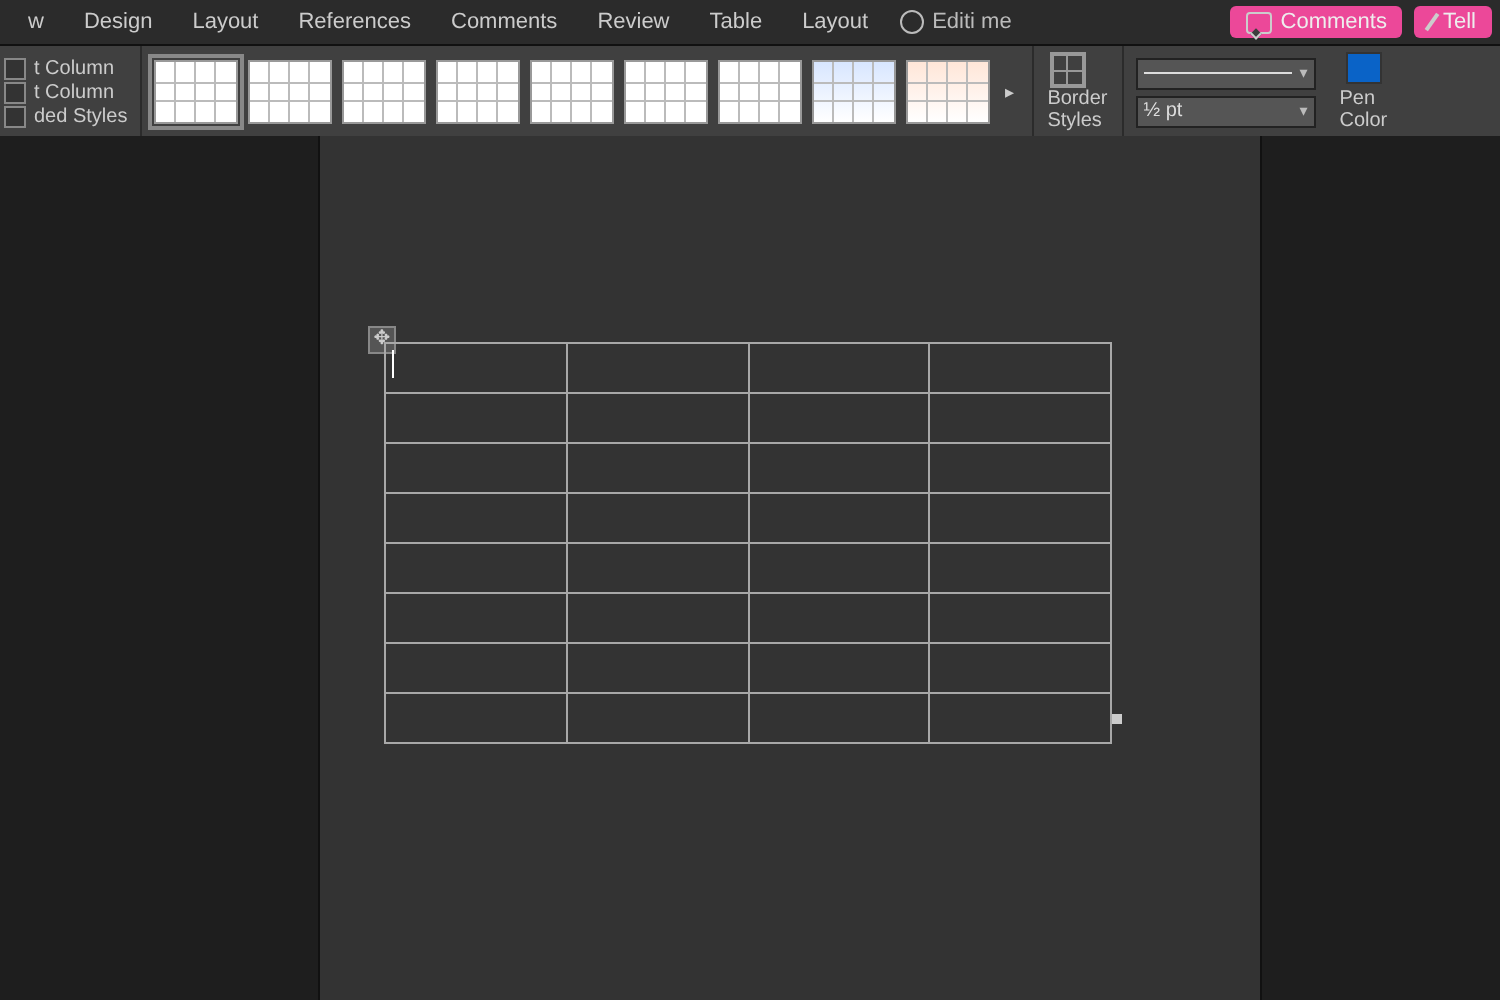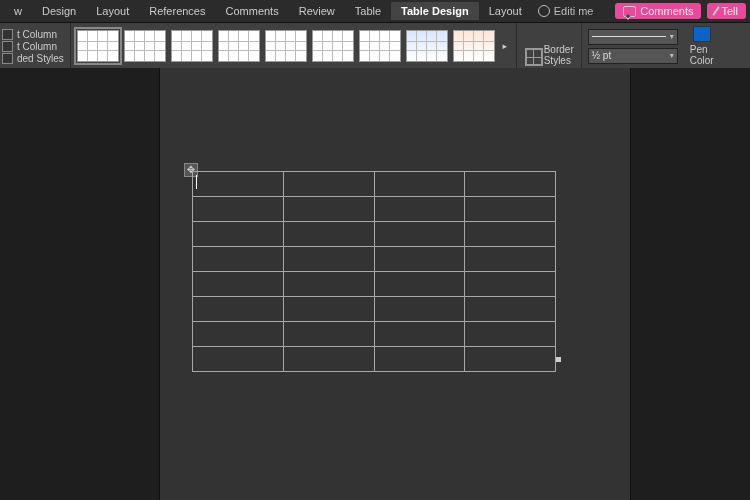--- a/index.html
+++ b/index.html
@@ -22,21 +22,21 @@
     background:
       linear-gradient(#bbb 0 0) 0 33%/100% 1px no-repeat,
       linear-gradient(#bbb 0 0) 0 66%/100% 1px no-repeat,
       linear-gradient(#bbb 0 0) 25% 0/1px 100% no-repeat,
       linear-gradient(#bbb 0 0) 50% 0/1px 100% no-repeat,
       linear-gradient(#bbb 0 0) 75% 0/1px 100% no-repeat;}
   .tstyle.v1{background:#fff;}
   .tstyle.v7{background:linear-gradient(#d8e6ff,#fff);}
   .tstyle.v8{background:linear-gradient(#ffe6d8,#fff);}
   .more{width:10px;height:30px;display:flex;align-items:center;justify-content:center;color:#ccc;font-size:9px;cursor:pointer;}
-  .grp{display:flex;flex-direction:row;align-items:flex-end;justify-content:space-between;padding:3px 7px;border-right:1px solid #2b2b2b;color:#ccc;font-size:10px;cursor:pointer;}
+  .grp{display:flex;flex-direction:column;align-items:flex-start;justify-content:space-between;padding:3px 7px;border-right:1px solid #2b2b2b;color:#ccc;font-size:10px;cursor:pointer;}
   .grp .ic{width:20px;height:18px;display:flex;align-items:center;justify-content:center;}
   .bucket{width:0;height:0;border-left:7px solid transparent;border-right:7px solid transparent;border-bottom:11px solid #bbb;position:relative;}
   .bucket::after{content:"";position:absolute;left:-5px;top:12px;width:10px;height:2px;background:#6ab0ff;}
   .bstyles{width:18px;height:18px;background:
     linear-gradient(#999 0 0) 0 0/100% 2px no-repeat,
     linear-gradient(#999 0 0) 0 100%/100% 2px no-repeat,
     linear-gradient(#999 0 0) 0 0/2px 100% no-repeat,
     linear-gradient(#999 0 0) 100% 0/2px 100% no-repeat,
     linear-gradient(#999 0 0) 0 50%/100% 1px no-repeat,
     linear-gradient(#999 0 0) 50% 0/1px 100% no-repeat;}
@@ -62,21 +62,20 @@
 <body>
 
 <div class="tabbar">
   <div class="tab">w</div>
   <div class="tab">Design</div>
   <div class="tab">Layout</div>
   <div class="tab">References</div>
   <div class="tab">Comments</div>
   <div class="tab">Review</div>
   <div class="tab">Table</div>
-  <div class="tab active">Table Design</div>
   <div class="tab">Layout</div>
   <div class="tellme">
     <span class="bulb"></span>
     <span>Editi me</span>
   </div>
   <div class="tabspacer"></div>
   <div class="topbtn">
     <span class="commentic"></span>
     <span>Comments</span>
   </div>

